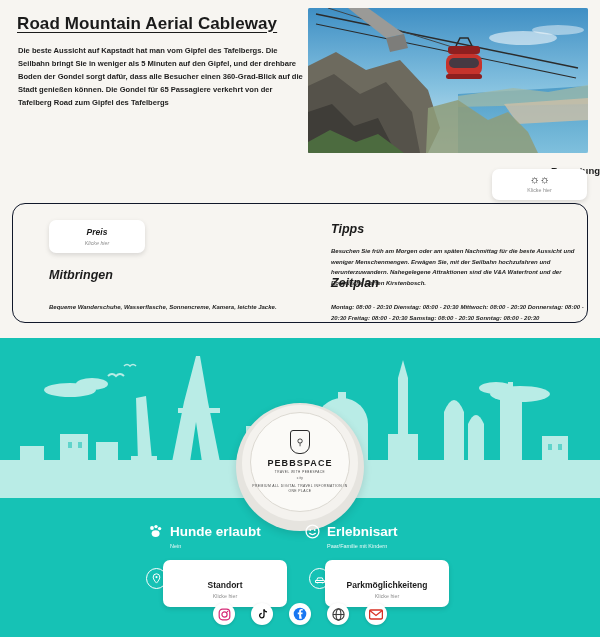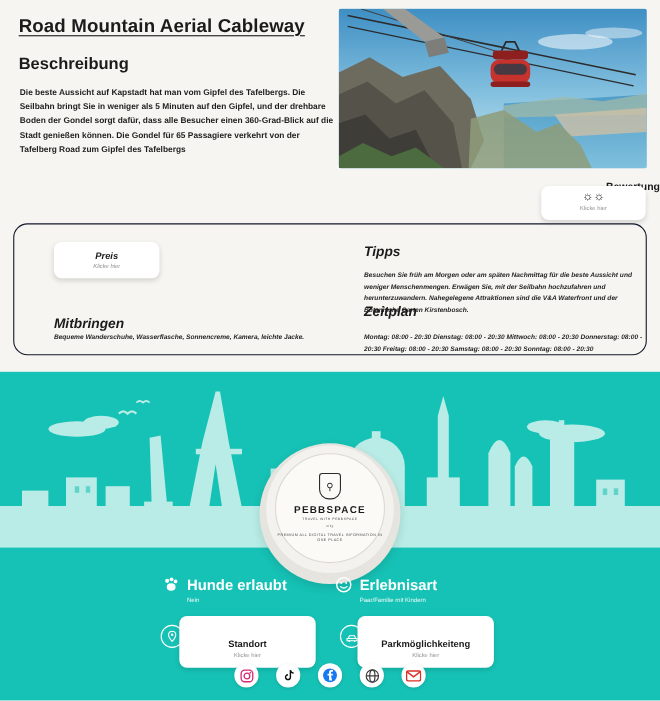--- a/index.html
+++ b/index.html
@@ -126,21 +126,21 @@
     color: #1e1e1e;
     font-weight: bold;
   }
   .price-pill {
     position: absolute;
     left: 36px; top: 16px;
     width: 96px;
   }
   #tipps-head { left: 318px; top: 18px; }
   #tipps-body { left: 318px; top: 42px; width: 255px; }
-  #mitbringen-head { left: 36px; top: 83px; }
+  #mitbringen-head { left: 36px; top: 64px; }
   #mitbringen-body { left: 36px; top: 98px; width: 260px; }
   #zeitplan-head { left: 318px; top: 72px; }
   #zeitplan-body { left: 318px; top: 98px; width: 258px; }
 
   
   .teal {
     position: absolute;
     left: 0; top: 338px;
     width: 600px; height: 299px;
     background: #16c2b5;
@@ -280,21 +280,20 @@
     box-shadow: 0 1px 3px rgba(0,0,0,0.15);
   }
 </style>
 </head>
 <body>
 
 <div class="page">
 
   <div class="top">
     <div class="title">Road Mountain Aerial Cableway</div>
-    <div class="subtitle">Beschreibung</div>
     <div class="desc">Die beste Aussicht auf Kapstadt hat man vom Gipfel des Tafelbergs. Die Seilbahn bringt Sie in weniger als 5 Minuten auf den Gipfel, und der drehbare Boden der Gondel sorgt dafür, dass alle Besucher einen 360-Grad-Blick auf die Stadt genießen können. Die Gondel für 65 Passagiere verkehrt von der Tafelberg Road zum Gipfel des Tafelbergs</div>
 
     <div class="hero">
       <svg width="280" height="145" viewBox="0 0 280 145">
         <defs>
           <linearGradient id="sky" x1="0" y1="0" x2="0" y2="1">
             <stop offset="0%" stop-color="#3f8fc4"></stop>
             <stop offset="55%" stop-color="#86c2e0"></stop>
             <stop offset="100%" stop-color="#cfe6f0"></stop>
           </linearGradient>

